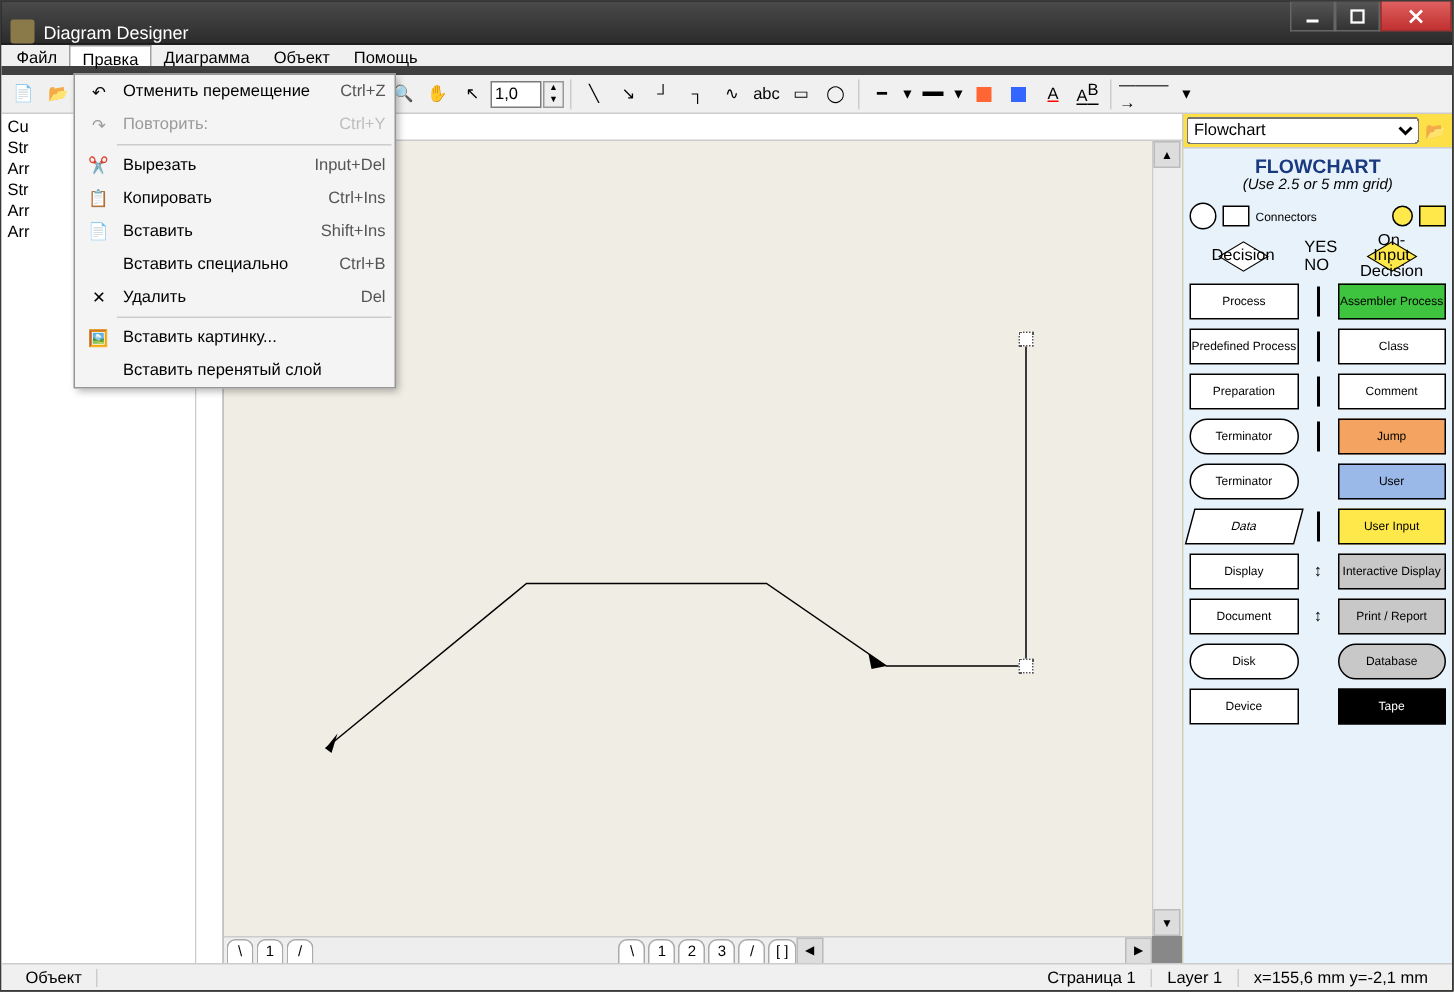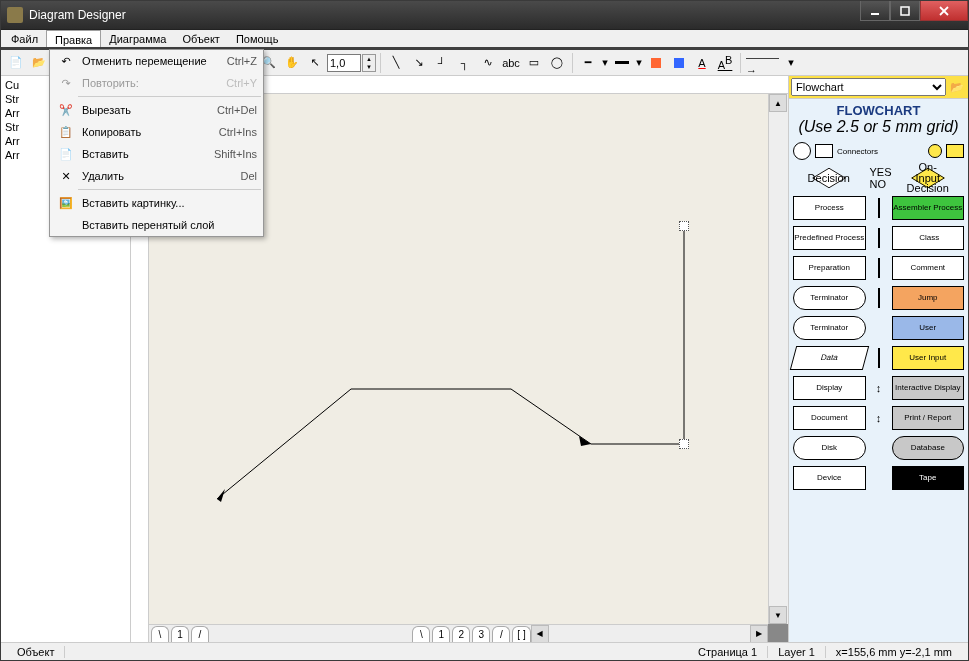--- a/index.html
+++ b/index.html
@@ -1,32 +1,32 @@
 <!DOCTYPE html>
 <html><head>
 <meta charset="utf-8">
 <style>
 *{box-sizing:border-box;margin:0;padding:0;font-family:Tahoma,Arial,sans-serif;font-size:11px;user-select:none}
 body{width:969px;height:661px;overflow:hidden;background:#000;position:relative}
 
 
 .win{position:absolute;inset:0;background:#000;border:1px solid #3a3a3a;display:flex;flex-direction:column}
-.titlebar{height:29px;background:linear-gradient(#4a4a4a,#2b2b2b);display:flex;align-items:center;color:#fff;padding-left:6px;border-bottom:1px solid #222}
+.titlebar{height:29px;background:linear-gradient(#4a4a4a,#2b2b2b);display:flex;align-items:flex-end;color:#fff;padding-left:6px;border-bottom:1px solid #222}
 .titlebar .icon{width:16px;height:16px;margin-right:6px;background:#8a7a4a;border-radius:2px;display:inline-block}
 .titlebar .title{flex:1;font-size:12px}
 .winbtns{display:flex;height:100%}
 .winbtn{width:30px;height:20px;margin-top:0;background:linear-gradient(#555,#333);border:1px solid #666;border-top:none;display:flex;align-items:center;justify-content:center;color:#fff}
 .winbtn.close{width:48px;background:linear-gradient(#e06060,#c03030);border-color:#933}
 .winbtn svg{width:10px;height:10px}
 
 
 .client{flex:1;background:#f0f0f0;display:flex;flex-direction:column;min-height:0}
 
 
-.menubar{height:20px;background:#f0f0f0;display:flex;align-items:stretch;padding:0 2px;border-bottom:3px solid #404040}
+.menubar{height:20px;background:#f0f0f0;display:flex;align-items:stretch;padding:0 2px;border-bottom:6px solid #404040}
 .menuitem{padding:3px 8px;cursor:pointer}
 .menuitem.open{background:#fff;border:1px solid #a0a0a0;border-bottom:none;position:relative;z-index:100}
 
 
 .toolbar{height:26px;background:#f0f0f0;border-bottom:1px solid #ccc;display:flex;align-items:center;padding:0 4px;gap:1px}
 .tbtn{width:22px;height:22px;display:flex;align-items:center;justify-content:center;border:1px solid transparent;border-radius:2px;cursor:pointer}
 .tsep{width:1px;height:20px;background:#ccc;margin:0 3px}
 .tdrop{width:10px;height:22px;display:flex;align-items:center;justify-content:center}
 .zoom-field{width:34px;height:18px;border:1px solid #7a7a7a;background:#fff;padding:0 2px;font-size:11px}
 .spin{width:14px;height:18px;display:flex;flex-direction:column;border:1px solid #999;background:#eee}
@@ -51,21 +51,21 @@
 .sbtn{width:18px;height:18px;background:#ddd;border:1px solid #bbb;display:flex;align-items:center;justify-content:center;font-size:8px}
 .strack{flex:1;background:#eee}
 .pagetab{height:16px;min-width:18px;padding:0 4px;background:#fff;border:1px solid #aaa;border-bottom:none;border-radius:6px 6px 0 0;margin-left:2px;display:flex;align-items:center;justify-content:center;font-size:10px}
 
 
 .right{width:180px;background:#fde047;border-left:1px solid #ccc;display:flex;flex-direction:column}
 .palselect{height:22px;display:flex;align-items:center;padding:2px;gap:2px}
 .palselect select{flex:1;height:18px;font-size:11px}
 .palbody{flex:1;background:#e8f2fa;border-top:1px solid #ccc;overflow:hidden;padding:4px;position:relative}
 .paltitle{text-align:center;font-weight:bold;color:#1a3a80;font-size:13px}
-.palsub{text-align:center;font-style:italic;font-size:16px;margin-bottom:6px}
+.palsub{text-align:center;font-style:italic;font-size:10px;margin-bottom:6px}
 .palgrid{display:grid;grid-template-columns:1fr 18px 1fr;gap:6px 4px;align-items:center}
 .shape{height:24px;background:#fff;border:1px solid #000;display:flex;align-items:center;justify-content:center;font-size:8px;text-align:center;line-height:1;cursor:pointer}
 .shape.green{background:#3ec43e}
 .shape.yellow{background:#ffe84a}
 .shape.orange{background:#f4a460}
 .shape.blue{background:#9ab8e8}
 .shape.gray{background:#c8c8c8}
 .shape.black{background:#000;color:#fff}
 .shape.ell{border-radius:12px}
 .shape.diamond{transform:scaleY(.6) rotate(45deg);width:24px;height:24px;margin:0 auto}
@@ -332,33 +332,38 @@
     </div>
     <div class="row disabled">
       <span class="icocol">↷</span>
       <span class="lbl">Повторить:</span>
       <span class="shc">Ctrl+Y</span>
     </div>
     <hr>
     <div class="row">
       <span class="icocol">✂️</span>
       <span class="lbl">Вырезать</span>
-      <span class="shc">Ctrl+Del</span>
+      <span class="shc">Input+Del</span>
     </div>
     <div class="row">
       <span class="icocol">📋</span>
       <span class="lbl">Копировать</span>
       <span class="shc">Ctrl+Ins</span>
     </div>
     <div class="row">
       <span class="icocol">📄</span>
       <span class="lbl">Вставить</span>
       <span class="shc">Shift+Ins</span>
     </div>
     <div class="row">
+      <span class="icocol"></span>
+      <span class="lbl">Вставить специально</span>
+      <span class="shc">Ctrl+B</span>
+    </div>
+    <div class="row">
       <span class="icocol">✕</span>
       <span class="lbl">Удалить</span>
       <span class="shc">Del</span>
     </div>
     <hr>
     <div class="row">
       <span class="icocol">🖼️</span>
       <span class="lbl">Вставить картинку...</span>
     </div>
     <div class="row">

